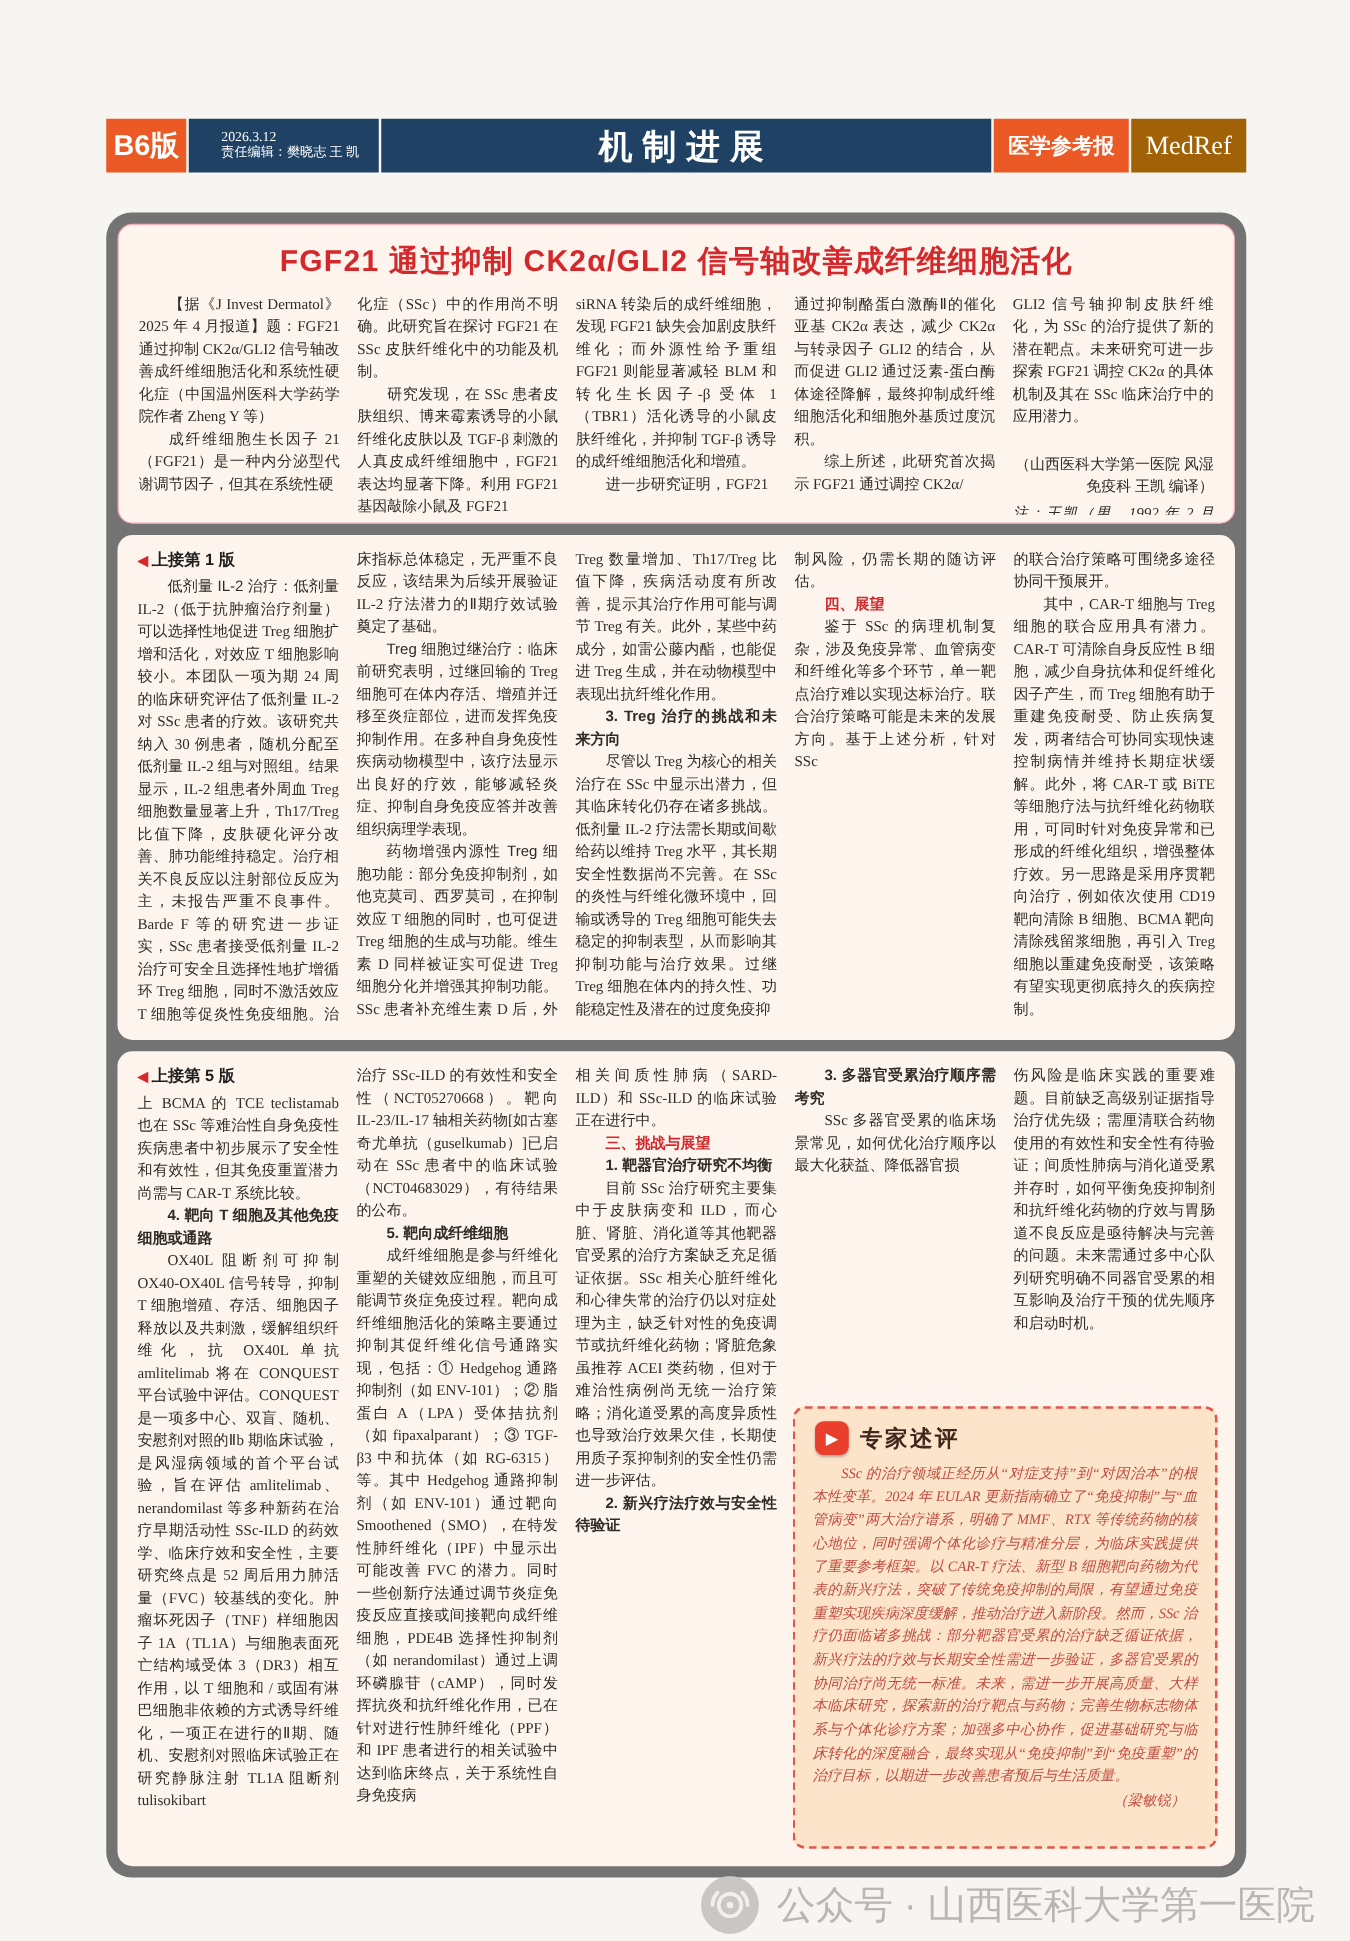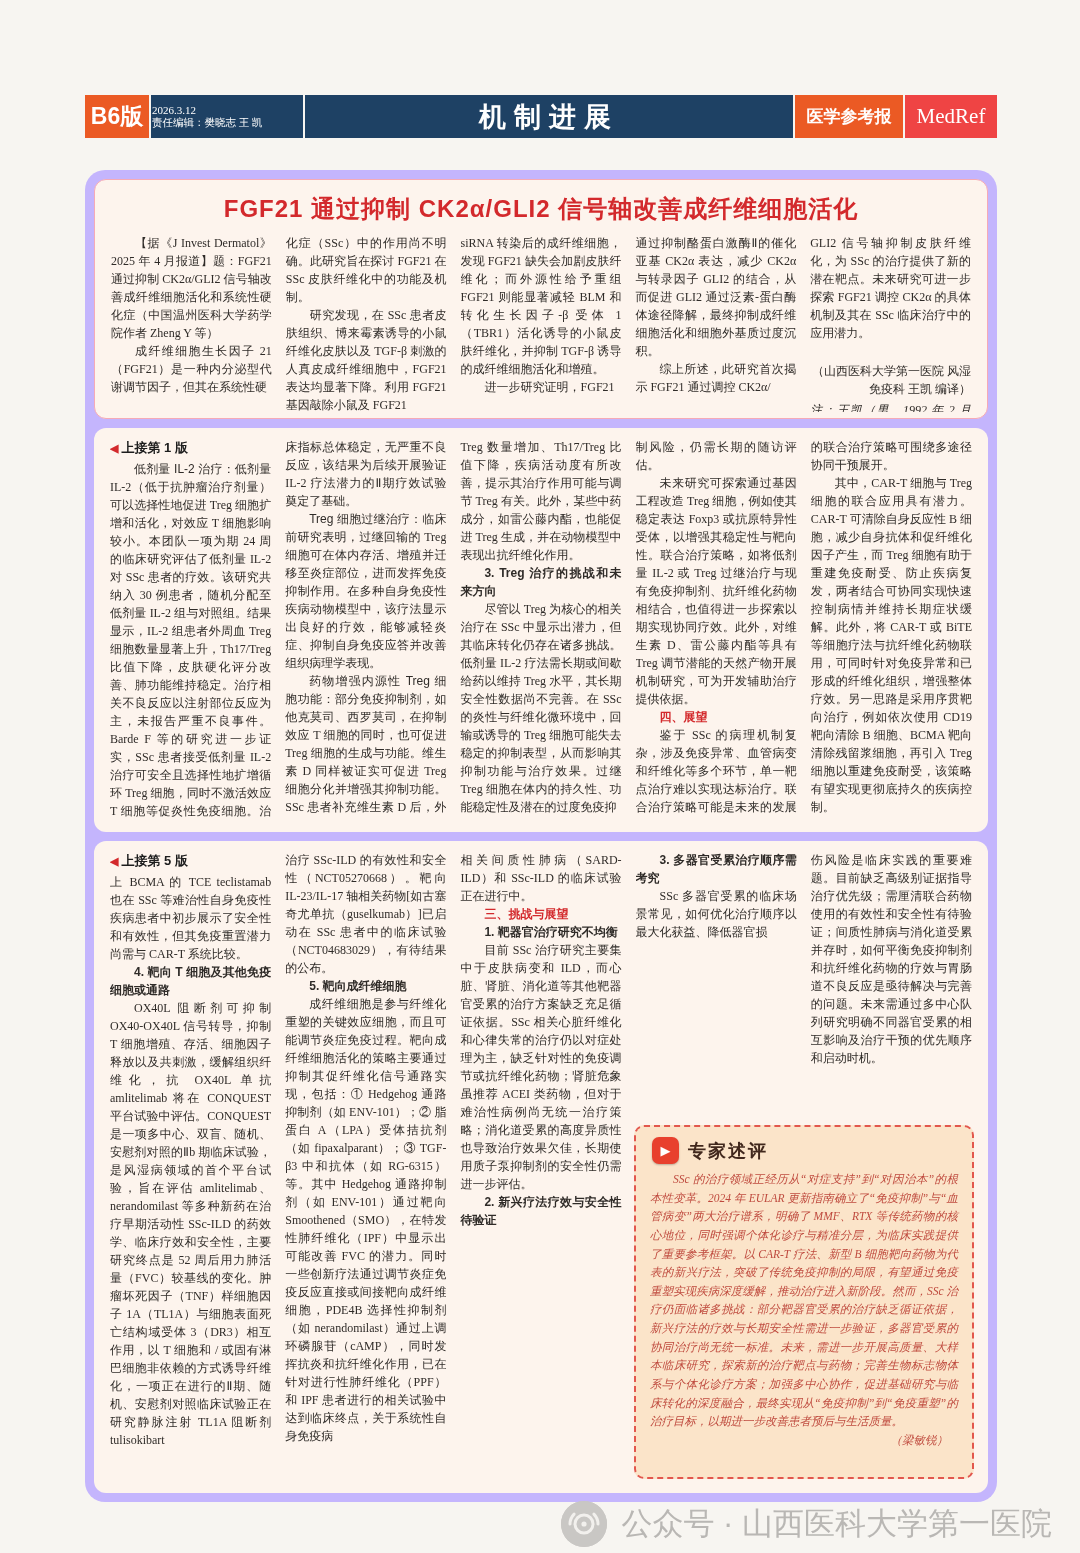--- a/index.html
+++ b/index.html
@@ -6,30 +6,30 @@
   body{
     width:1080px;height:1553px;position:relative;
     background:#f7f5f1;
     font-family:"Liberation Serif", serif;
     overflow:hidden;
   }
   
   .header{position:absolute;left:85px;top:95px;width:912px;height:43px;display:flex;gap:2px;}
   .hblk{display:flex;align-items:center;justify-content:center;color:#fff;box-sizing:border-box;}
   .h-edition{width:64px;background:#eb5a24;font-size:23px;font-weight:bold;font-family:"Liberation Sans",sans-serif;}
-  .h-editor{width:152px;background:#1e4164;flex-direction:column;align-items:flex-start;justify-content:center;padding-left:1px;gap:2px;}
+  .h-editor{width:152px;background:#1e4164;flex-direction:column;align-items:flex-start;justify-content:center;padding-left:26px;gap:2px;}
   .h-editor .date{font-size:11px;line-height:1;}
   .h-editor .eds{font-size:10.5px;line-height:1;}
   .h-center{flex:1;background:#1e4164;font-size:27px;font-weight:bold;letter-spacing:8px;font-family:"Liberation Sans",sans-serif;}
   .h-paper{width:108px;background:#eb5a24;font-size:17px;font-weight:bold;}
-  .h-abbr{width:92px;background:#ef4444;font-size:21px;}
+  .h-abbr{width:92px;background:#a16207;font-size:21px;}
   
   .frame{
     position:absolute;left:85px;top:170px;width:912px;height:1332px;
-    background:#c4b5fd;border-radius:20px;box-sizing:border-box;
+    background:#737373;border-radius:20px;box-sizing:border-box;
     padding:9px;display:flex;flex-direction:column;gap:9px;
   }
   .panel{background:#fdf4ed;border-radius:12px;box-sizing:border-box;
     padding:10px 16px;overflow:hidden;}
   .panel1{height:240px;border:1px solid #f6aab6;}
   .panel2{height:404px;}
   .panel3{flex:1;position:relative;}
   .art-title{text-align:center;color:#d3292c;font-size:24px;font-weight:bold;
     margin:3px 0 9px 0;font-family:"Liberation Sans",sans-serif;letter-spacing:1px;}
   .cols{display:flex;gap:14px;}
@@ -127,21 +127,20 @@
           <div class="seg seg-p"><span class="lead">Treg 细胞过继治疗：</span>临床前研究表明，过继回输的 Treg 细胞可在体内存活、增殖并迁移至炎症部位，进而发挥免疫抑制作用。在多种自身免疫性疾病动物模型中，该疗法显示出良好的疗效，能够减轻炎症、抑制自身免疫应答并改善组织病理学表现。</div>
           <div class="seg seg-p"><span class="lead">药物增强内源性 Treg 细胞功能：</span>部分免疫抑制剂，如他克莫司、西罗莫司，在抑制效应 T 细胞的同时，也可促进 Treg 细胞的生成与功能。维生素 D 同样被证实可促进 Treg 细胞分化并增强其抑制功能。SSc 患者补充维生素 D 后，外周血</div>
         </div>
         <div class="col">
           <div class="seg seg-cont">Treg 数量增加、Th17/Treg 比值下降，疾病活动度有所改善，提示其治疗作用可能与调节 Treg 有关。此外，某些中药成分，如雷公藤内酯，也能促进 Treg 生成，并在动物模型中表现出抗纤维化作用。</div>
           <div class="seg seg-h">3. Treg 治疗的挑战和未来方向</div>
           <div class="seg seg-p">尽管以 Treg 为核心的相关治疗在 SSc 中显示出潜力，但其临床转化仍存在诸多挑战。低剂量 IL-2 疗法需长期或间歇给药以维持 Treg 水平，其长期安全性数据尚不完善。在 SSc 的炎性与纤维化微环境中，回输或诱导的 Treg 细胞可能失去稳定的抑制表型，从而影响其抑制功能与治疗效果。过继 Treg 细胞在体内的持久性、功能稳定性及潜在的过度免疫抑</div>
         </div>
         <div class="col">
           <div class="seg seg-cont">制风险，仍需长期的随访评估。</div>
-          <div class="seg seg-p">未来研究可探索通过基因工程改造 Treg 细胞，例如使其稳定表达 Foxp3 或抗原特异性受体，以增强其稳定性与靶向性。联合治疗策略，如将低剂量 IL-2 或 Treg 过继治疗与现有免疫抑制剂、抗纤维化药物相结合，也值得进一步探索以期实现协同疗效。此外，对维生素 D、雷公藤内酯等具有 Treg 调节潜能的天然产物开展机制研究，可为开发辅助治疗提供依据。</div>
           <div class="seg seg-hred">四、展望</div>
           <div class="seg seg-p">鉴于 SSc 的病理机制复杂，涉及免疫异常、血管病变和纤维化等多个环节，单一靶点治疗难以实现达标治疗。联合治疗策略可能是未来的发展方向。基于上述分析，针对 SSc</div>
         </div>
         <div class="col">
           <div class="seg seg-cont">的联合治疗策略可围绕多途径协同干预展开。</div>
           <div class="seg seg-p">其中，CAR-T 细胞与 Treg 细胞的联合应用具有潜力。CAR-T 可清除自身反应性 B 细胞，减少自身抗体和促纤维化因子产生，而 Treg 细胞有助于重建免疫耐受、防止疾病复发，两者结合可协同实现快速控制病情并维持长期症状缓解。此外，将 CAR-T 或 BiTE 等细胞疗法与抗纤维化药物联用，可同时针对免疫异常和已形成的纤维化组织，增强整体疗效。另一思路是采用序贯靶向治疗，例如依次使用 CD19 靶向清除 B 细胞、BCMA 靶向清除残留浆细胞，再引入 Treg 细胞以重建免疫耐受，该策略有望实现更彻底持久的疾病控制。</div>
         </div>
       </div>
   </div>
 

